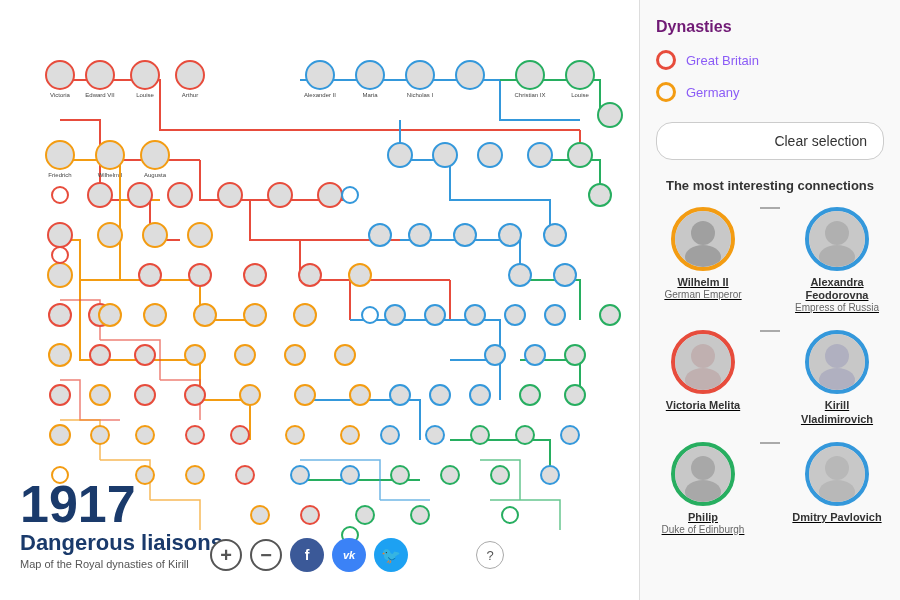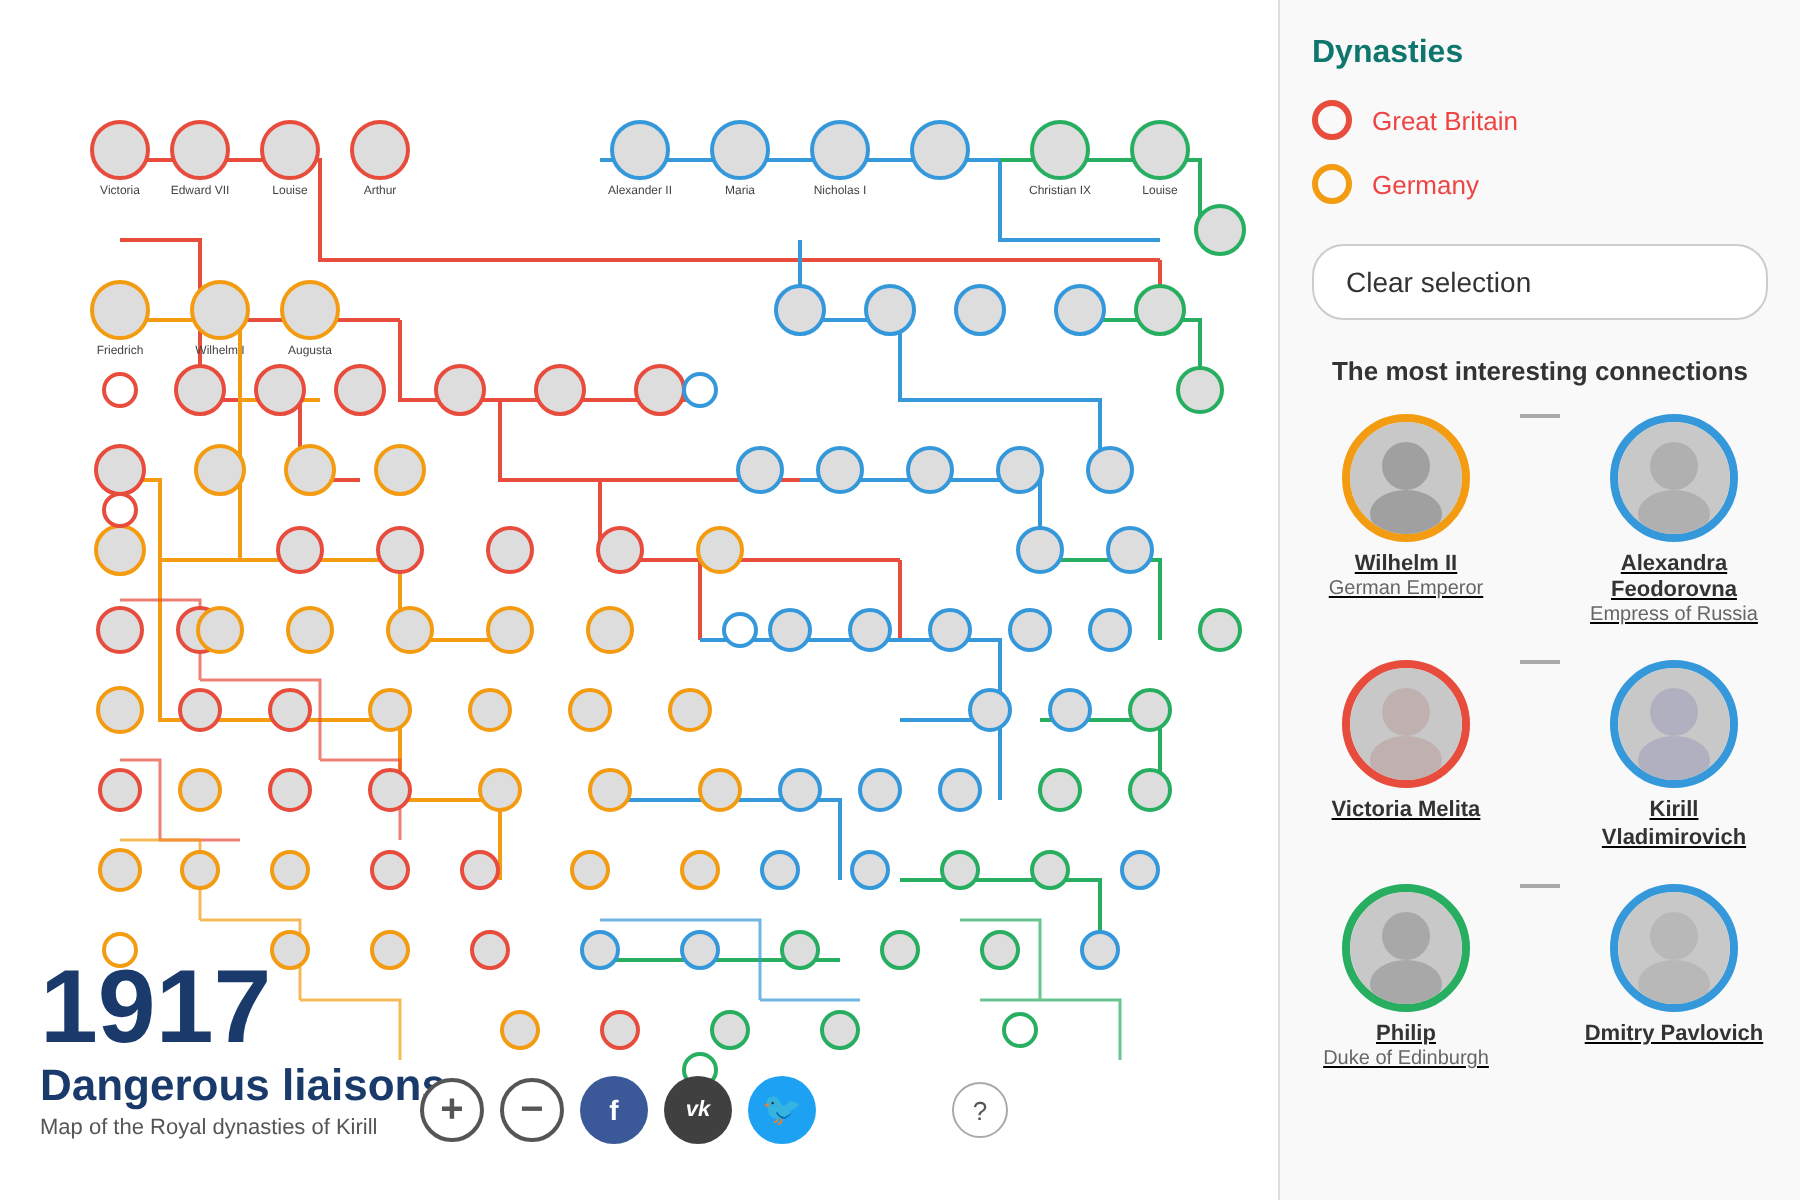--- a/index.html
+++ b/index.html
@@ -75,21 +75,21 @@
       border-radius: 50%;
       display: flex;
       align-items: center;
       justify-content: center;
       color: white;
       font-size: 14px;
       font-weight: bold;
       cursor: pointer;
     }
     .fb-btn { background: #3b5998; }
-    .vk-btn { background: #404040; font-style: italic; }
+    .vk-btn { background: #3b82f6; font-style: italic; }
     .tw-btn { background: #1da1f2; }
 
     .help-btn {
       width: 28px;
       height: 28px;
       border-radius: 50%;
       border: 1px solid #aaa;
       background: white;
       display: flex;
       align-items: center;
@@ -106,53 +106,53 @@
       background: #f9f9f9;
       padding: 18px 16px;
       display: flex;
       flex-direction: column;
       overflow-y: auto;
     }
 
     .dynasties-title {
       font-size: 16px;
       font-weight: bold;
-      color: #0f766e;
+      color: #701a75;
       margin-bottom: 14px;
     }
 
     .dynasty-item {
       display: flex;
       align-items: center;
       margin-bottom: 12px;
     }
     .dynasty-circle {
       width: 20px;
       height: 20px;
       border-radius: 50%;
       border: 3px solid;
       margin-right: 10px;
       background: transparent;
       flex-shrink: 0;
     }
     .dynasty-label {
       font-size: 13px;
-      color: #ef4444;
+      color: #8b5cf6;
     }
 
     .clear-selection-btn {
       border: 1px solid #ccc;
       background: white;
       border-radius: 16px;
       padding: 10px 16px;
       font-size: 14px;
       color: #333;
       cursor: pointer;
       margin: 8px 0 18px 0;
-      text-align: left;
+      text-align: right;
       width: 100%;
     }
 
     .connections-title {
       font-size: 13px;
       font-weight: bold;
       color: #333;
       margin-bottom: 14px;
       text-align: center;
     }

